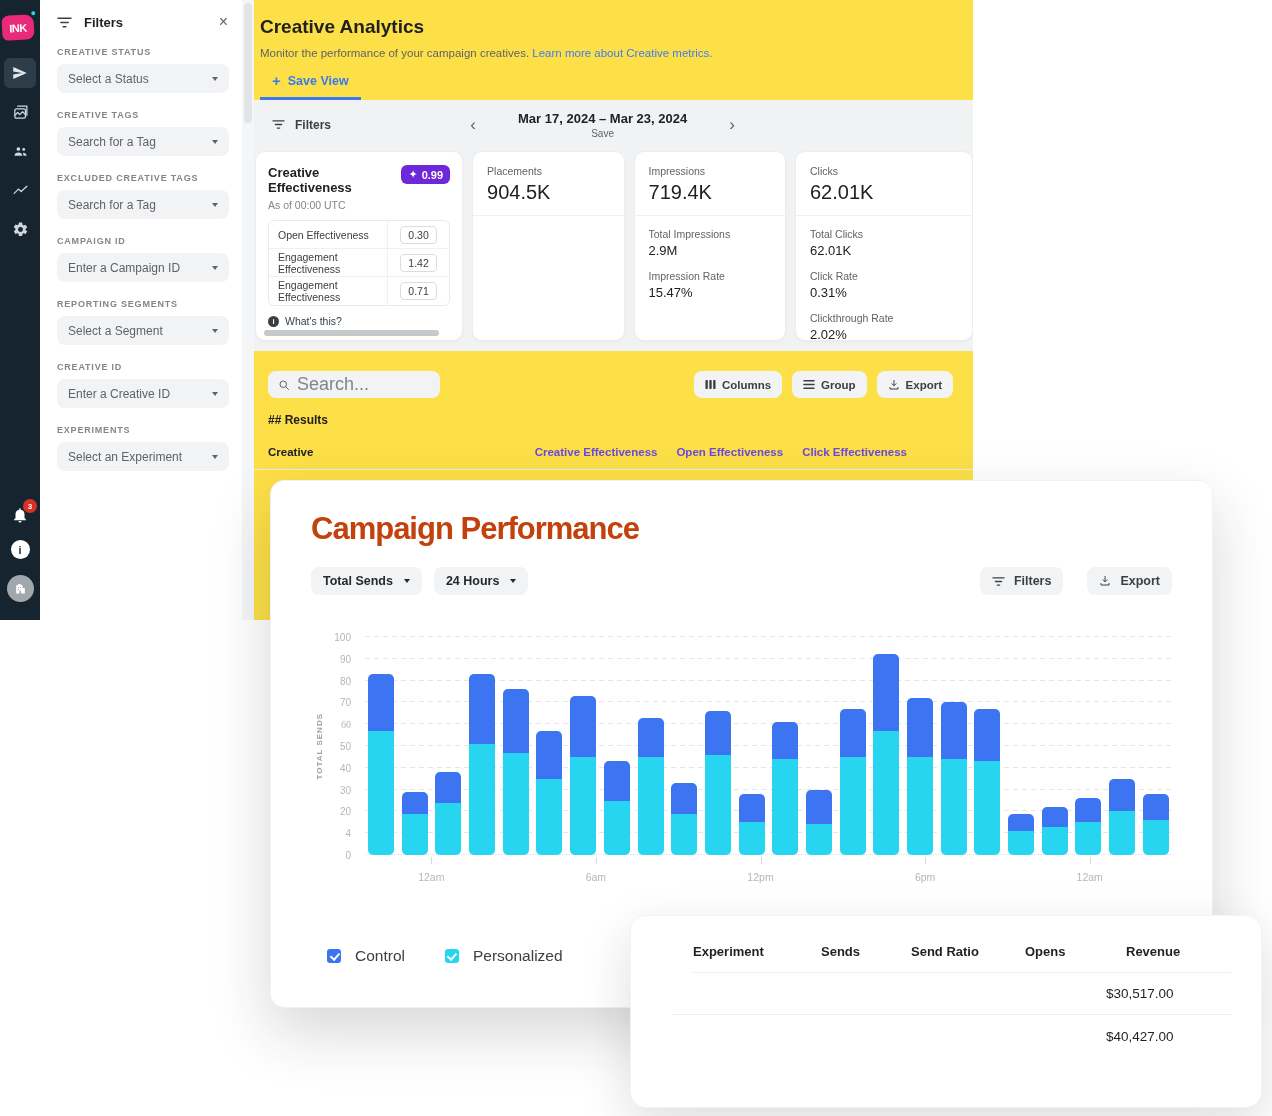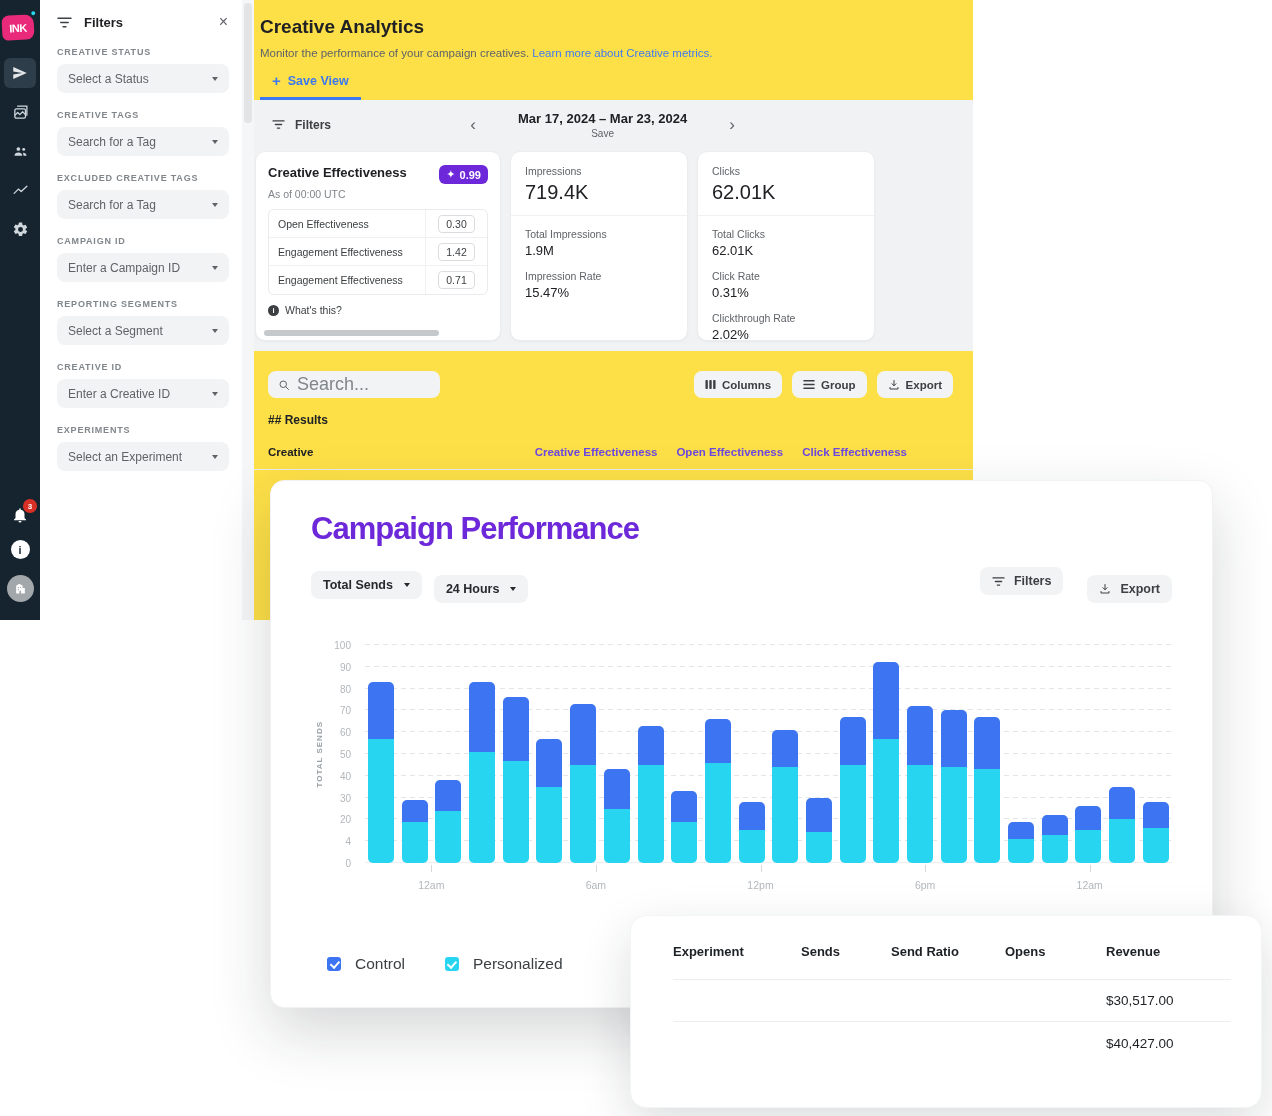--- a/index.html
+++ b/index.html
@@ -85,24 +85,24 @@
   .tb-right { margin-left:auto; display:flex; gap:10px; }
   .tb-btn { height:27px; background:#f1f3f4; border-radius:8px; border:none; display:flex; align-items:center; gap:6px; padding:0 11px; font-size:11.5px; font-weight:600; color:#3c4043; font-family:inherit; }
   .results-count { margin:15px 0 0 14px; font-size:12px; font-weight:600; color:#202124; }
   .table-head { margin-top:19px; padding:0 66px 11px 14px; display:flex; align-items:center; border-bottom:1px solid #e8eaed; }
   .th-creative { font-size:11.5px; font-weight:600; color:#202124; }
   .th-right { margin-left:auto; display:flex; gap:19px; }
   .th-col { font-size:11.5px; font-weight:600; color:#6d48e0; }
 
   
   .cp-card { position:absolute; left:270px; top:480px; width:943px; height:528px; background:#fff; border-radius:14px; border:1px solid #f1f2f3; box-shadow:0 24px 60px rgba(25,31,40,.18); z-index:10; padding:28px 40px 0 40px; }
-  .cp-title { font-size:31px; font-weight:700; letter-spacing:-1px; color:#6d28d9; margin-top:2px; }
+  .cp-title { font-size:31px; font-weight:700; letter-spacing:-1px; color:#c2410c; margin-top:2px; }
   .cp-controls { margin-top:20px; display:flex; align-items:center; }
   .cp-pill { height:28px; background:#f2f3f4; border-radius:8px; border:none; display:flex; align-items:center; gap:9px; padding:0 12px; font-size:12.5px; font-weight:700; color:#26292d; font-family:inherit; }
-  .cp-pill + .cp-pill { margin-left:12px;margin-top:8px; }
+  .cp-pill + .cp-pill { margin-left:12px; }
   .cp-pill .caret { border-top-color:#26292d; margin-left:2px; }
   .cp-right { margin-left:auto; display:flex; gap:12px; }
   .cp-pill.light { font-weight:600; color:#3c4043; }
 
   .chart-wrap { margin-top:42px; display:flex; }
   .y-title { width:16px; display:flex; align-items:center; justify-content:center; }
   .y-title span { writing-mode:vertical-rl; transform:rotate(180deg); font-size:8px; letter-spacing:1px; color:#9aa0a6; font-weight:600; }
   .y-axis { position:relative; width:28px; height:218px; }
   .y-axis span { position:absolute; right:4px; font-size:10px; color:#b2b7bc; transform:translateY(50%); }
   .plot { position:relative; flex:1; height:218px; margin-left:10px; }
@@ -117,21 +117,21 @@
   .x-label { position:absolute; top:16px; transform:translateX(-50%); font-size:10.5px; color:#b2b7bc; }
   .legend { margin-top:58px; padding-left:16px; display:flex; gap:40px; }
   .legend-item { display:flex; align-items:center; gap:14px; }
   .checkbox { width:14px; height:14px; border-radius:3px; position:relative; }
   .checkbox::after { content:""; position:absolute; left:4.5px; top:1.5px; width:3.5px; height:7px; border-right:2px solid #fff; border-bottom:2px solid #fff; transform:rotate(42deg); }
   .legend-label { font-size:15.5px; color:#3c4043; }
 
   
   .exp-card { position:absolute; left:630px; top:915px; width:632px; height:193px; background:#fff; border-radius:16px; border:1px solid #f3f4f5; box-shadow:0 18px 50px rgba(25,31,40,.15); z-index:20; padding:28px 30px 0 42px; }
   .exp-grid { display:grid; grid-template-columns:128px 90px 114px 101px 1fr; align-items:center; }
-  .exp-head { padding-bottom:20px; border-bottom:1px solid #ededee; }
+  .exp-head { padding-bottom:13px; border-bottom:1px solid #ededee;margin-left:20px; }
   .exp-head .exp-th { font-size:13px; font-weight:700; color:#1d2024; }
   .exp-row { height:42px; border-bottom:1px solid #ededee; }
   .exp-row:last-child { border-bottom:none; }
   .pill { height:13px; border-radius:7px; filter:blur(2.5px); opacity:.75; }
   .pill.blue { background:#9cb8f5; }
   .pill.gray { background:#9aa0a6; }
   .exp-revenue { font-size:13.5px; font-weight:500; color:#1d2024; }
 
   svg { display:block; }
 </style>
@@ -345,28 +345,33 @@
               </span>
             </div>
           </div>
         <div class="ce-whats">
           <span class="i-dot">i</span>
           <span>What's this?</span>
         </div>
         <div class="ce-scrollbar"></div>
       </div>
 
+      <div class="card card-metric">
+        <div class="m-label">Placements</div>
+        <div class="m-value">904.5K</div>
+        <div class="m-div"></div>
+      </div>
 
       <div class="card card-metric">
         <div class="m-label">Impressions</div>
         <div class="m-value">719.4K</div>
         <div class="m-div"></div>
         <div class="m-stat">
           <div class="s-label">Total Impressions</div>
-          <div class="s-value">1.9M</div>
+          <div class="s-value">2.9M</div>
         </div>
         <div class="m-stat">
           <div class="s-label">Impression Rate</div>
           <div class="s-value">15.47%</div>
         </div>
       </div>
 
       <div class="card card-metric card-clicks">
         <div class="m-label">Clicks</div>
         <div class="m-value">62.01K</div>
@@ -491,21 +496,21 @@
       <div class="y-title">
           <span>TOTAL SENDS</span>
         </div>
       <div class="y-axis" id="y-axis">
           <span style="bottom: 0%;">0</span>
           <span style="bottom: 10%;">4</span>
           <span style="bottom: 20%;">20</span>
           <span style="bottom: 30%;">30</span>
           <span style="bottom: 40%;">40</span>
           <span style="bottom: 50%;">50</span>
-          <span style="bottom: 60%;">60</span>
+          <span style="bottom: 60%; font-family: Liberation Serif, serif;">60</span>
           <span style="bottom: 70%;">70</span>
           <span style="bottom: 80%;">80</span>
           <span style="bottom: 90%;">90</span>
           <span style="bottom: 100%;">100</span>
         </div>
       <div class="plot" id="plot">
           <div class="gridline zero" style="bottom: 0%;"></div>
           <div class="gridline" style="bottom: 10%;"></div>
           <div class="gridline" style="bottom: 20%;"></div>
           <div class="gridline" style="bottom: 30%;"></div>

